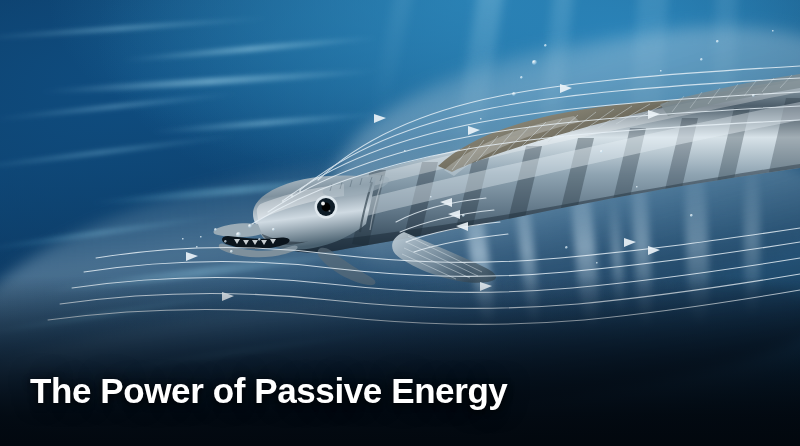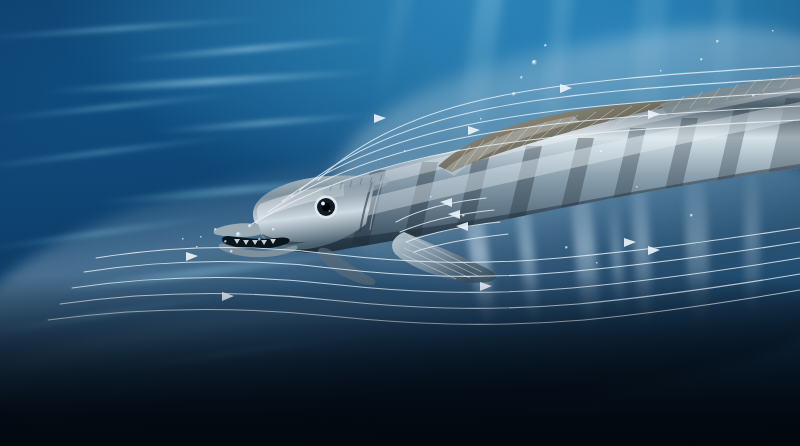--- a/index.html
+++ b/index.html
@@ -407,15 +407,16 @@
       <polygon points="624,238 636,242 624,247"></polygon>
 
       <polygon points="452,198 440,202 452,207"></polygon>
       <polygon points="460,210 448,214 460,219"></polygon>
       <polygon points="468,222 456,226 468,231"></polygon>
     </g>
   </svg>
 
   <div id="scrim"></div>
 
+  <h1 id="title">The Power of Passive Energy</h1>
 
 
 </div>
 
 </body></html>

